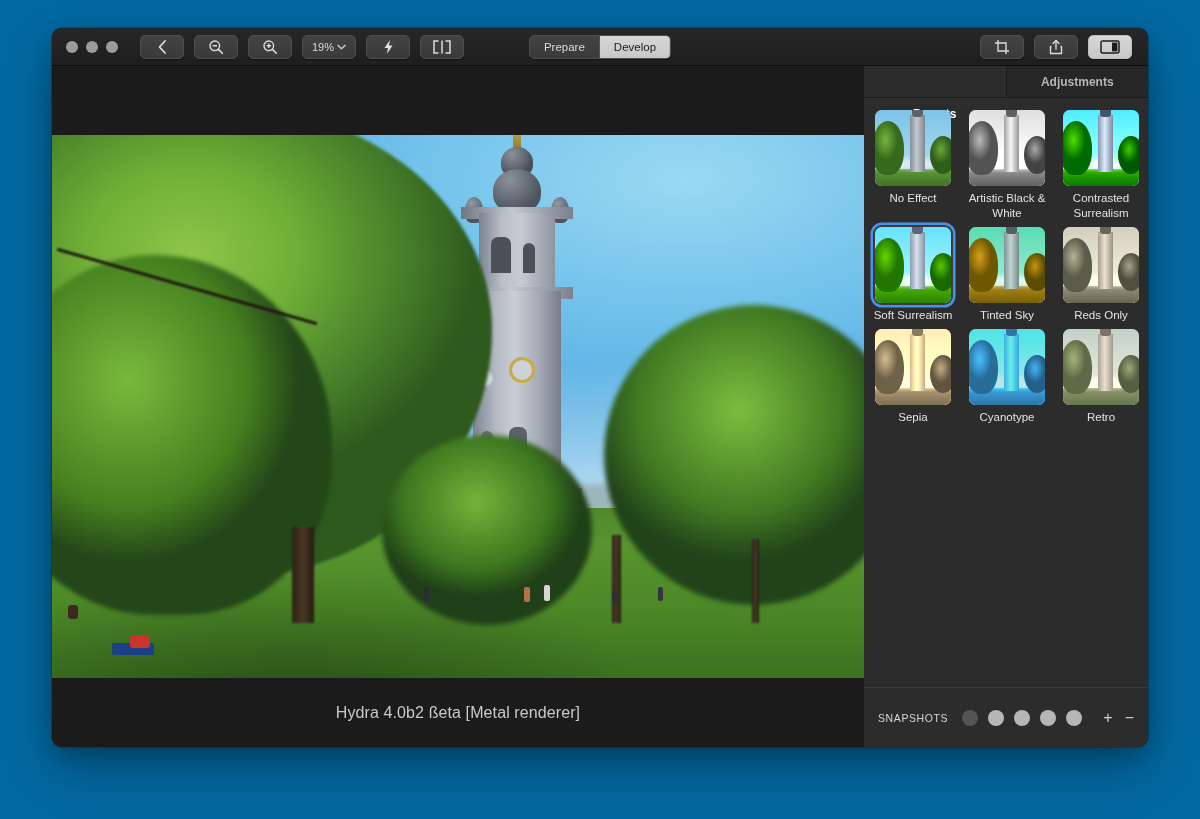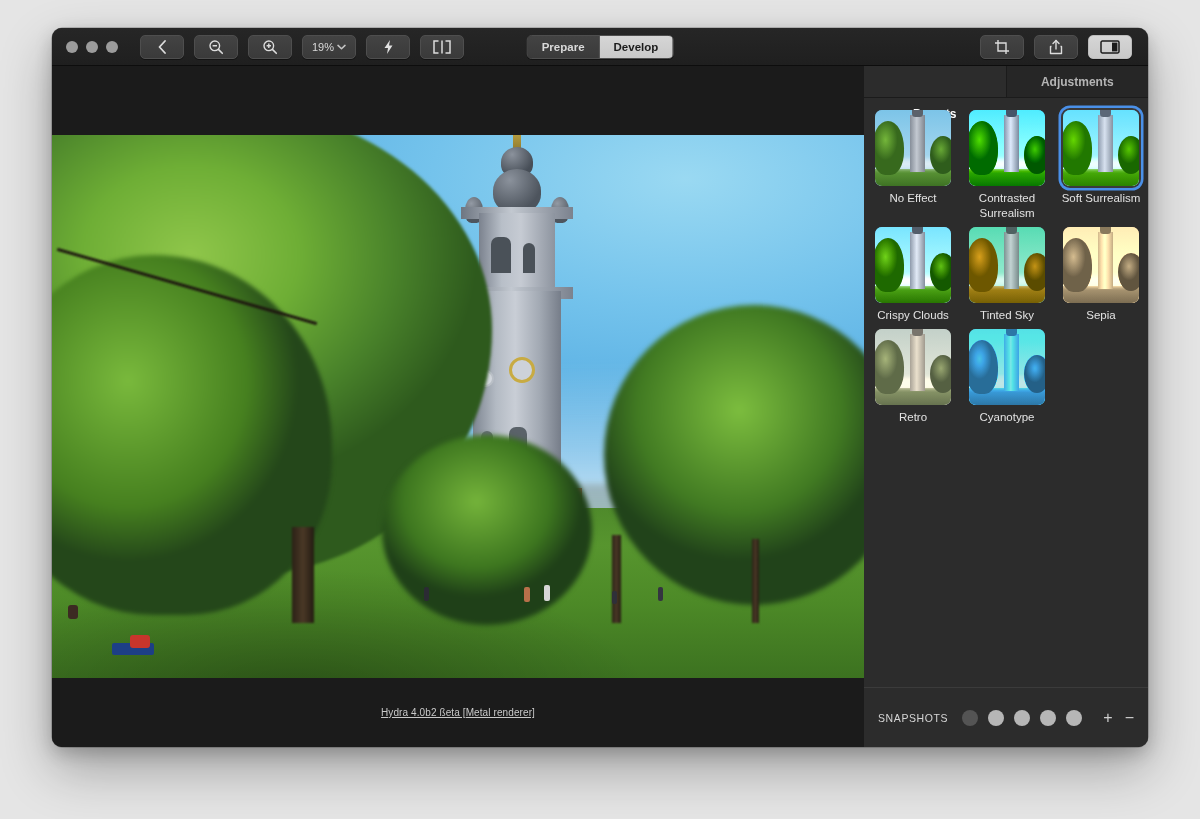--- a/index.html
+++ b/index.html
@@ -2,21 +2,21 @@
 <html><head>
 <meta charset="utf-8">
 <style>
   * { margin:0; padding:0; box-sizing:border-box; }
   html, body {
     width:1200px; height:819px;
     background:#ffffff;
     font-family:"Liberation Sans", sans-serif;
     overflow:hidden;
   }
-  .stage { position:relative; width:1200px; height:819px; background:#e5e5e5; }
+  .stage { position:relative; width:1200px; height:819px; background:#0369a1; }
 
   
   .window {
     position:absolute; left:52px; top:28px;
     width:1096px; height:719px;
     border-radius:10px;
     background:#1d1d1d;
     overflow:hidden;
     box-shadow:0 22px 52px rgba(0,0,0,.30), 0 6px 18px rgba(0,0,0,.20), 0 0 0 .5px rgba(0,0,0,.35);
   }
@@ -45,21 +45,20 @@
   .tb-left { display:flex; align-items:center; gap:10px; margin-left:22px; }
   .zoombox { width:54px; justify-content:space-between; padding:0 6px; font-size:11px; }
   .chev { font-size:8px; opacity:.85; }
 
   
   .seg {
     position:absolute; left:50%; transform:translateX(-50%);
     display:flex; border-radius:5px; overflow:hidden;
     border:.5px solid #4e4e4e; height:24px;
     box-shadow:0 1px 0 rgba(0,0,0,.4);
-    font-weight:bold;
   }
   .seg-item {
     padding:0 14px; display:flex; align-items:center;
     font-size:11.5px; color:#d9d9d9; cursor:pointer;
     background:linear-gradient(#434343,#3a3a3a);
   }
   .seg-item + .seg-item { border-left:.5px solid #575757; }
   .seg-item.active { background:linear-gradient(#d6d6d6,#c8c8c8); color:#1c1c1c; }
 
   .tb-right { position:absolute; right:16px; display:flex; gap:10px; }
@@ -70,21 +69,21 @@
 
   
   .canvas { position:relative; width:812px; background:#1b1b1b; }
   .photo {
     position:absolute; left:0; top:69px; width:812px; height:543px;
     overflow:hidden; background:#2d6ea8;
   }
   .status {
     position:absolute; left:0; right:0; bottom:0; height:69px;
     display:flex; align-items:center; justify-content:center;
-    color:#c9c9c9; font-size:10px; letter-spacing:.1px;text-decoration:underline;
+    color:#c9c9c9; font-size:16px; letter-spacing:.1px;
   }
 
   
   .sky {
     position:absolute; inset:0;
     background:
       radial-gradient(120% 90% at 78% 8%, #9ad9f2 0%, #74c3ec 26%, #4fa8e0 56%, #3b92d4 100%);
   }
   .haze {
     position:absolute; left:0; right:0; top:42%; height:30%;
@@ -422,20 +421,33 @@
                   <div class="m-haze"></div>
                   <div class="m-tower"></div>
                   <div class="m-tl"></div>
                   <div class="m-tr"></div>
                 </div>
               </div>
               <div class="p-label">No Effect</div>
             </div>
             <div class="preset">
               <div class="thumb-wrap">
+                <div class="thumb" style="filter: grayscale(1) contrast(1.35) brightness(1.1);">
+                  <div class="m-sky"></div>
+                  <div class="m-ground"></div>
+                  <div class="m-haze"></div>
+                  <div class="m-tower"></div>
+                  <div class="m-tl"></div>
+                  <div class="m-tr"></div>
+                </div>
+              </div>
+              <div class="p-label">Artistic Black &amp; White</div>
+            </div>
+            <div class="preset">
+              <div class="thumb-wrap">
                 <div class="thumb" style="filter: saturate(1.5) contrast(1.45);">
                   <div class="m-sky"></div>
                   <div class="m-ground"></div>
                   <div class="m-haze"></div>
                   <div class="m-tower"></div>
                   <div class="m-tl"></div>
                   <div class="m-tr"></div>
                 </div>
               </div>
               <div class="p-label">Contrasted Surrealism</div>
@@ -448,82 +460,82 @@
                   <div class="m-haze"></div>
                   <div class="m-tower"></div>
                   <div class="m-tl"></div>
                   <div class="m-tr"></div>
                 </div>
               </div>
               <div class="p-label">Soft Surrealism</div>
             </div>
             <div class="preset">
               <div class="thumb-wrap">
-                <div class="thumb" style="filter: saturate(1.1) contrast(1.3) brightness(1.05);">
-                  <div class="m-sky"></div>
-                  <div class="m-ground"></div>
-                  <div class="m-haze"></div>
-                  <div class="m-tower"></div>
-                  <div class="m-tl"></div>
-                  <div class="m-tr"></div>
-                </div>
-              </div>
-              <div class="p-label">Crispy Clouds</div>
-            </div>
-            <div class="preset">
-              <div class="thumb-wrap">
                 <div class="thumb" style="filter: saturate(1.2) hue-rotate(-45deg) contrast(1.1);">
                   <div class="m-sky"></div>
                   <div class="m-ground"></div>
                   <div class="m-haze"></div>
                   <div class="m-tower"></div>
                   <div class="m-tl"></div>
                   <div class="m-tr"></div>
                 </div>
               </div>
               <div class="p-label">Tinted Sky</div>
             </div>
             <div class="preset">
               <div class="thumb-wrap">
+                <div class="thumb" style="filter: grayscale(0.85) sepia(0.35) contrast(1.15);">
+                  <div class="m-sky"></div>
+                  <div class="m-ground"></div>
+                  <div class="m-haze"></div>
+                  <div class="m-tower"></div>
+                  <div class="m-tl"></div>
+                  <div class="m-tr"></div>
+                </div>
+              </div>
+              <div class="p-label">Reds Only</div>
+            </div>
+            <div class="preset">
+              <div class="thumb-wrap">
                 <div class="thumb" style="filter: sepia(1) contrast(1.1) brightness(1.05);">
                   <div class="m-sky"></div>
                   <div class="m-ground"></div>
                   <div class="m-haze"></div>
                   <div class="m-tower"></div>
                   <div class="m-tl"></div>
                   <div class="m-tr"></div>
                 </div>
               </div>
               <div class="p-label">Sepia</div>
             </div>
             <div class="preset">
               <div class="thumb-wrap">
+                <div class="thumb" style="filter: grayscale(1) sepia(1) hue-rotate(160deg) saturate(3.2) brightness(0.9);">
+                  <div class="m-sky"></div>
+                  <div class="m-ground"></div>
+                  <div class="m-haze"></div>
+                  <div class="m-tower"></div>
+                  <div class="m-tl"></div>
+                  <div class="m-tr"></div>
+                </div>
+              </div>
+              <div class="p-label">Cyanotype</div>
+            </div>
+            <div class="preset">
+              <div class="thumb-wrap">
                 <div class="thumb" style="filter: sepia(0.55) saturate(0.8) contrast(0.9) brightness(1.05);">
                   <div class="m-sky"></div>
                   <div class="m-ground"></div>
                   <div class="m-haze"></div>
                   <div class="m-tower"></div>
                   <div class="m-tl"></div>
                   <div class="m-tr"></div>
                 </div>
               </div>
               <div class="p-label">Retro</div>
-            </div>
-            <div class="preset">
-              <div class="thumb-wrap">
-                <div class="thumb" style="filter: grayscale(1) sepia(1) hue-rotate(160deg) saturate(3.2) brightness(0.9);">
-                  <div class="m-sky"></div>
-                  <div class="m-ground"></div>
-                  <div class="m-haze"></div>
-                  <div class="m-tower"></div>
-                  <div class="m-tl"></div>
-                  <div class="m-tr"></div>
-                </div>
-              </div>
-              <div class="p-label">Cyanotype</div>
             </div>
           </div>
 
         <div class="snapbar">
           <span class="snap-title">SNAPSHOTS</span>
           <div class="dots" id="snap-dots">
               <span class="dot empty"></span>
               <span class="dot"></span>
               <span class="dot"></span>
               <span class="dot"></span>

